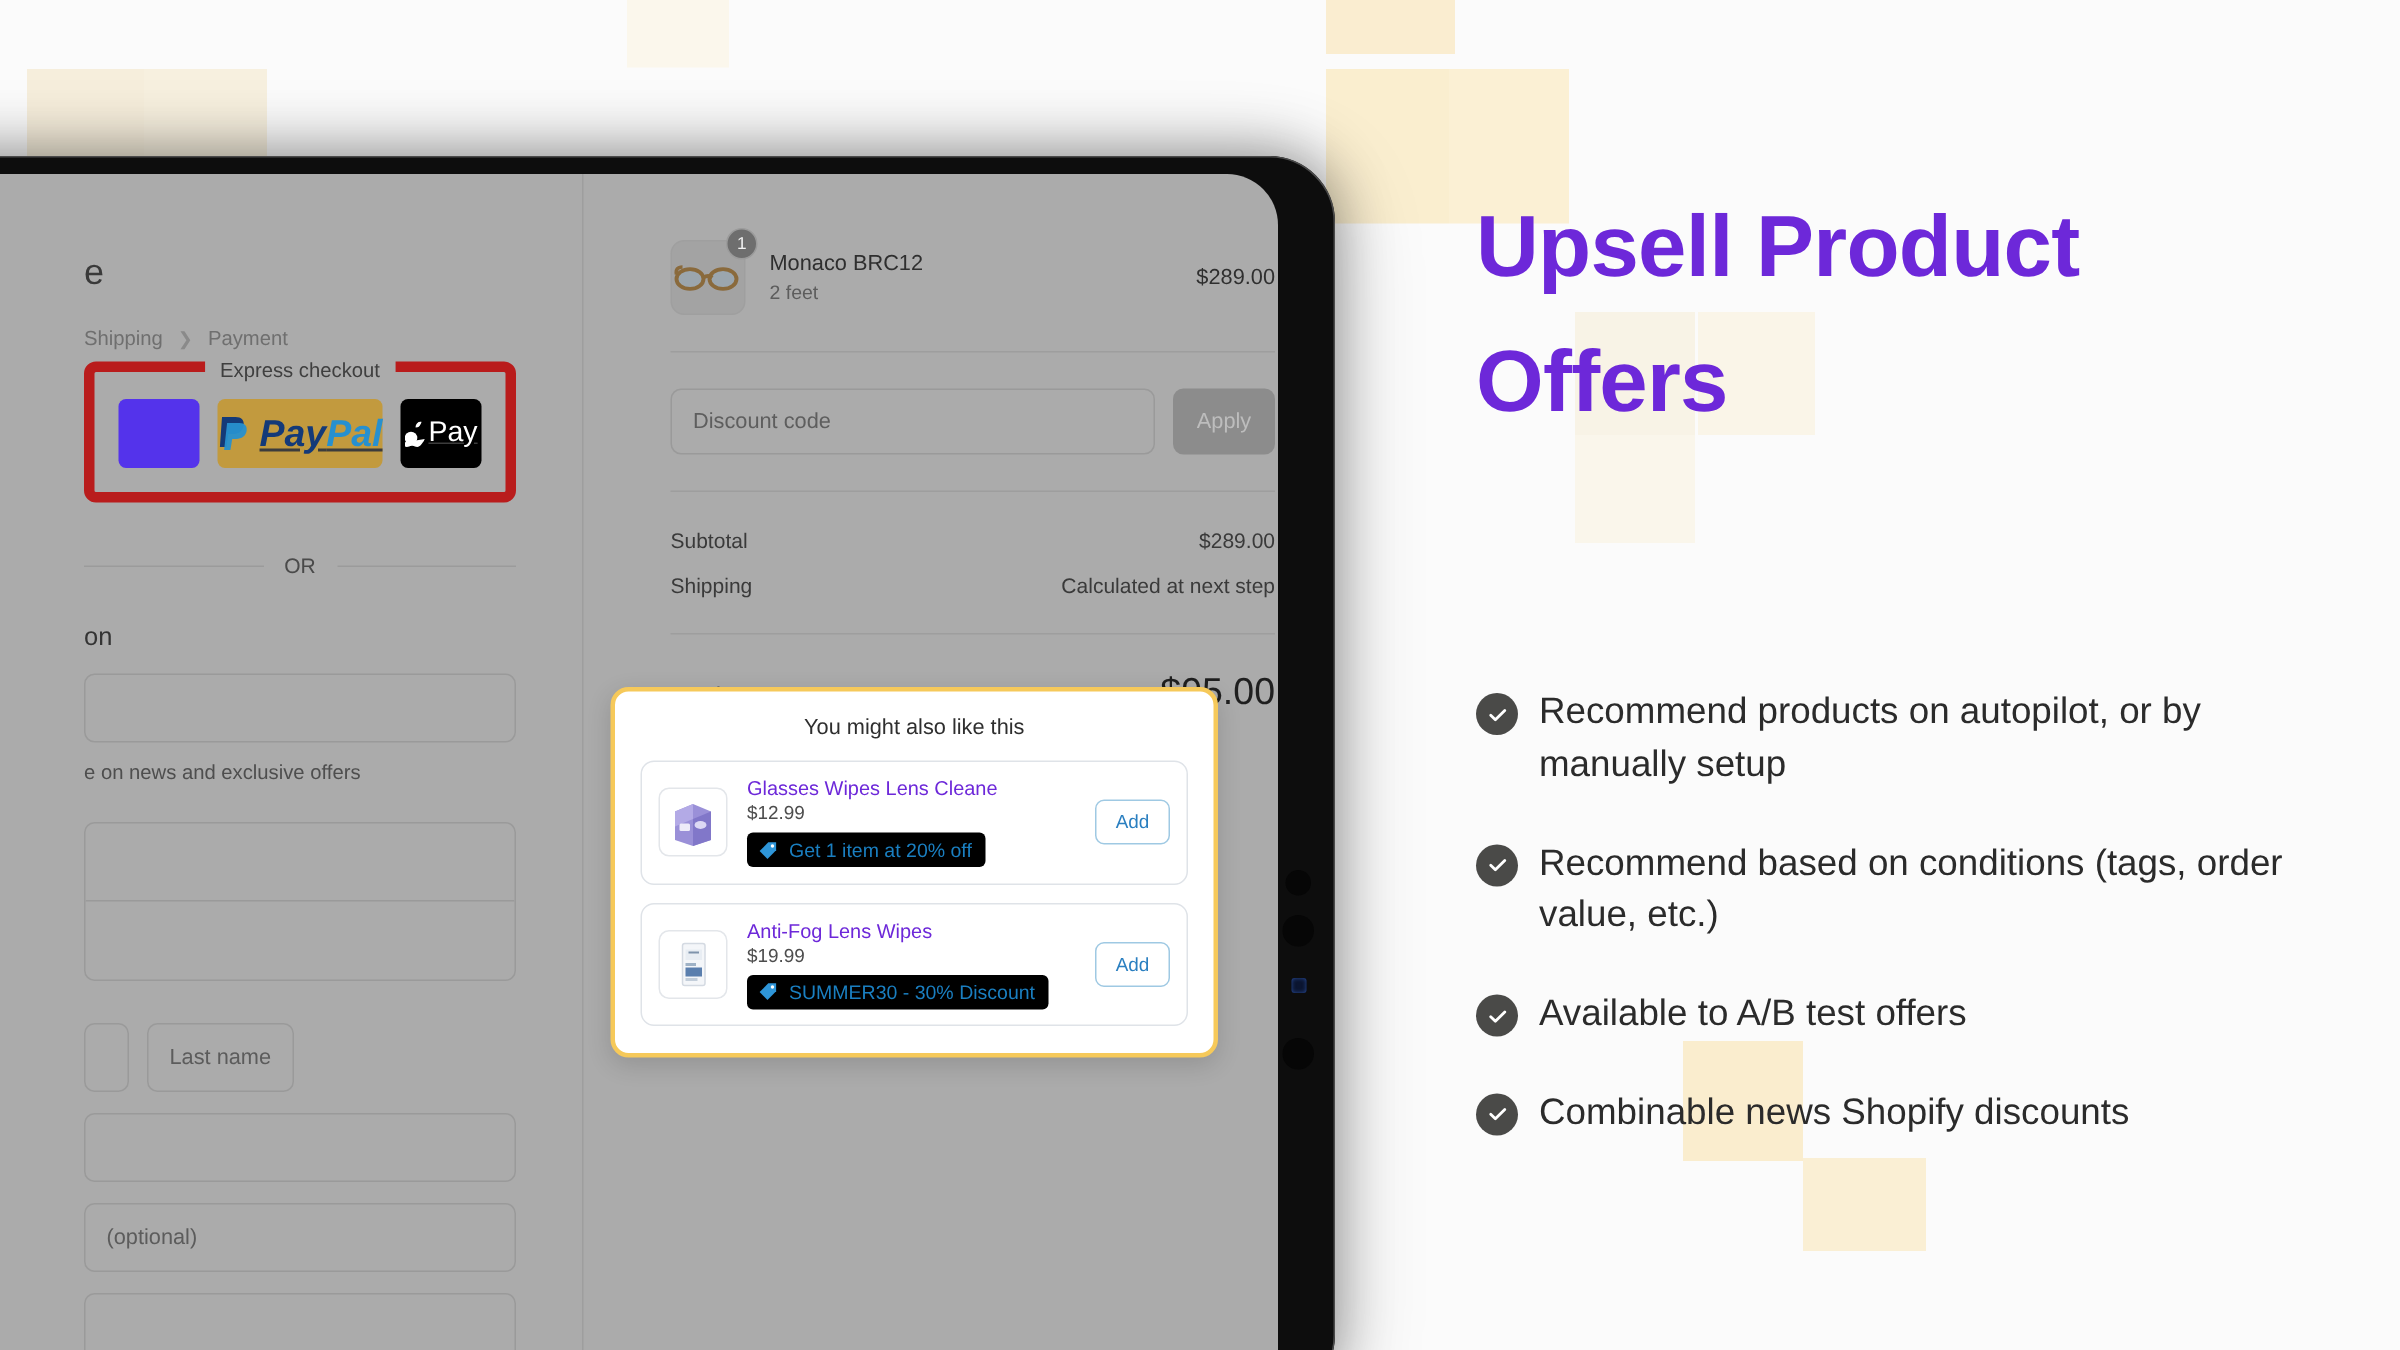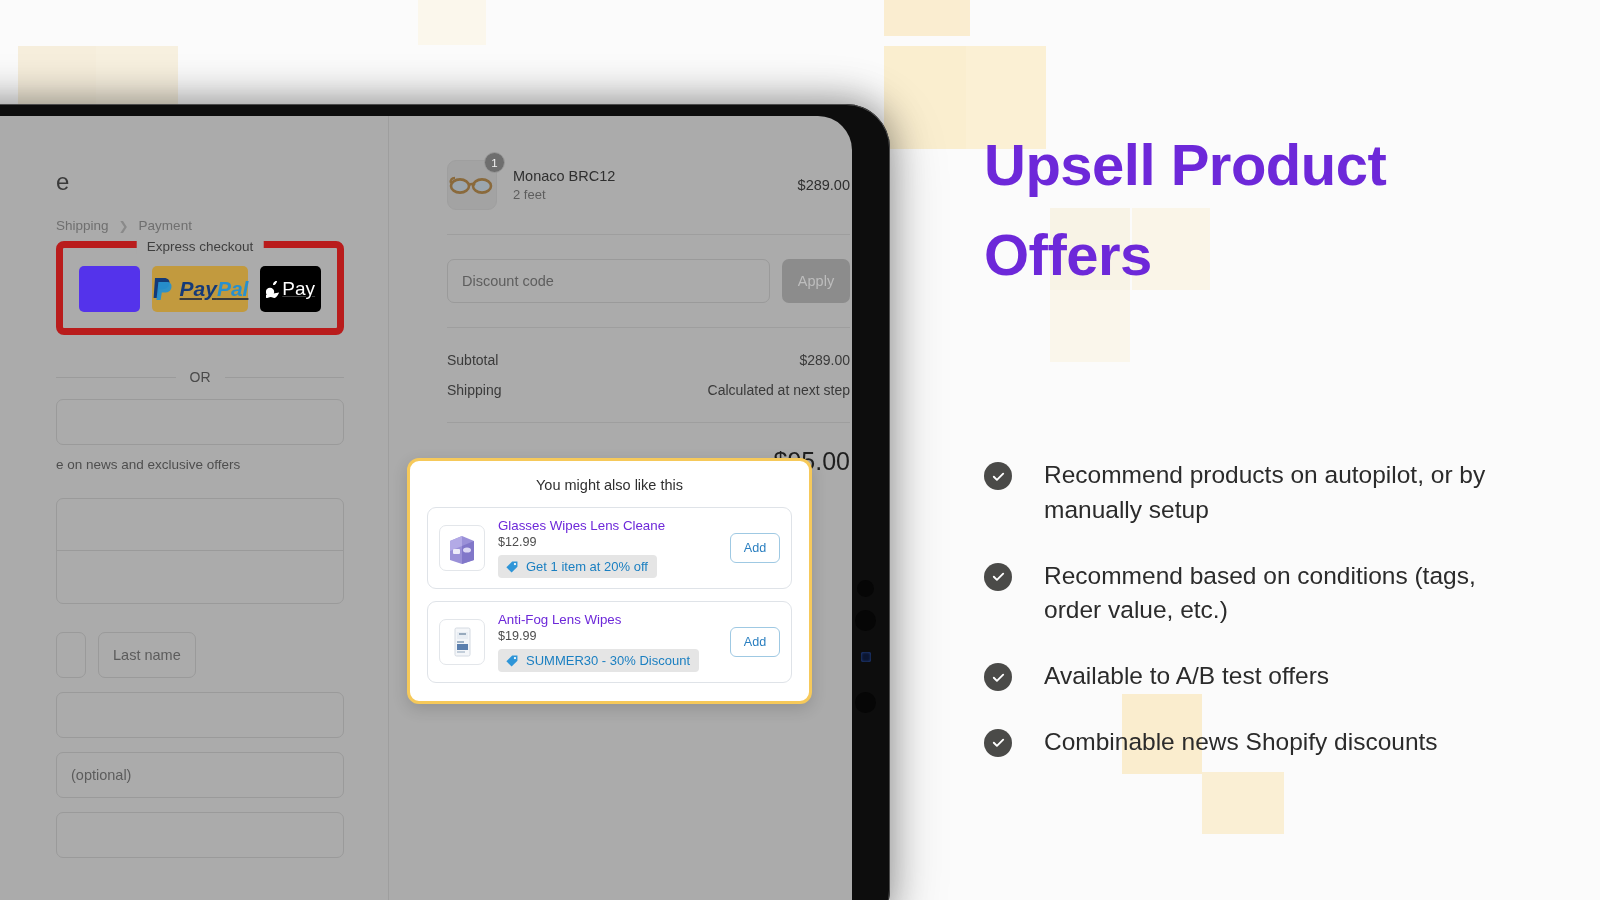--- a/index.html
+++ b/index.html
@@ -69,21 +69,21 @@
   .express-legend {
     position: absolute; top: -9px; left: 50%; transform: translateX(-50%);
     background: #ABABAB; padding: 0 10px; font-size: 13.5px; color: #3f3f3f; white-space: nowrap;
   }
   .pay-row { display: flex; gap: 12px; }
   .pay-btn { height: 46px; border-radius: 5px; display:flex; align-items:center; justify-content:center; flex:1; }
   .pay-shop { background: #5433EB; }
   .pay-paypal { background: #C29A3E; }
   .pay-apple { background: #000; color:#fff; font-size: 19px; display:flex; gap:2px; align-items:center; }
   .pp-wrap { display:flex; align-items:center; gap:6px; }
-  .pp-text { font-size: 21px; font-weight: bold; font-style: italic; }
+  .pp-text { font-size: 25px; font-weight: bold; font-style: italic; }
   .pp-pay { color:#143A78; } .pp-pal { color:#2790CF; }
 
   .or-row { margin-top: 34px; display:flex; align-items:center; gap: 14px; color:#4a4a4a; font-size: 14px; }
   .or-row .line { flex:1; height:1px; background:#9b9b9b; }
 
   .sec-title { margin-top: 30px; font-size: 17px; color:#343434; }
   .field {
     margin-top: 14px; height: 46px; border: 1px solid #9a9a9a; border-radius: 7px;
     display:flex; align-items:center; padding: 0 14px; font-size: 14.5px; color:#5c5c5c; background: transparent;
   }
@@ -142,34 +142,34 @@
   .offer:last-child { margin-bottom: 0; }
   .offer-thumb {
     width: 46px; height: 46px; border-radius: 7px; border:1px solid #E3E6EA; flex:none;
     display:flex; align-items:center; justify-content:center; background:#fff; overflow:hidden;
   }
   .offer-body { flex: 1; min-width: 0; }
   .offer-name { font-size: 13.3px; color:#6d28d9; }
   .offer-price { font-size: 12.6px; color: #4d4d4d; margin-top: 2px; }
   .chip {
     display:inline-flex; align-items:center; gap: 7px; margin-top: 6px;
-    background:#e5e5e5; color:#1A7FC1; border-radius: 4px; padding: 4px 9px 4px 7px; font-size: 13px;
+    background:#000000; color:#1A7FC1; border-radius: 4px; padding: 4px 9px 4px 7px; font-size: 13px;
   }
   .add-btn {
     flex:none; width: 50px; height: 30px; border:1px solid #9FC9E3; border-radius: 6px; background:#fff;
     color:#2A7FC0; font-size: 12.6px; display:flex; align-items:center; justify-content:center;
   }
 
   
   #promo { position: absolute; left: 984px; top: 120px; width: 560px; }
   .promo-h1 {
     font-size: 58px; line-height: 1.55; font-weight: bold; color: #6d28d9; letter-spacing: -0.5px;
   }
   #bullets { position:absolute; left: 984px; top: 458px; width: 540px; }
-  .bullet { display:flex; gap: 32px; align-items: flex-start; margin-bottom: 31px; }
+  .bullet { display:flex; gap: 14px; align-items: flex-start; margin-bottom: 31px; }
   .bullet:last-child { margin-bottom: 0; }
   .check {
     flex:none; width: 28px; height: 28px; border-radius: 50%; background:#4A4A48; margin-top: 4px;
     display:flex; align-items:center; justify-content:center;
   }
   .bullet-text { font-size: 24.5px; line-height: 1.42; color: #2b2b2b; }
 </style>
 </head>
 <body>
 
@@ -226,20 +226,21 @@
             </div>
           </div>
         </div>
 
         <div class="or-row">
           <span class="line"></span>
           <span>OR</span>
           <span class="line"></span>
         </div>
 
+        <div class="sec-title">on</div>
         <div class="field"></div>
         <div class="subnote">e on news and exclusive offers</div>
 
         <div class="stack">
           <div class="field"></div>
           <div class="field"></div>
         </div>
 
         <div class="row3">
           <div class="field"></div>

